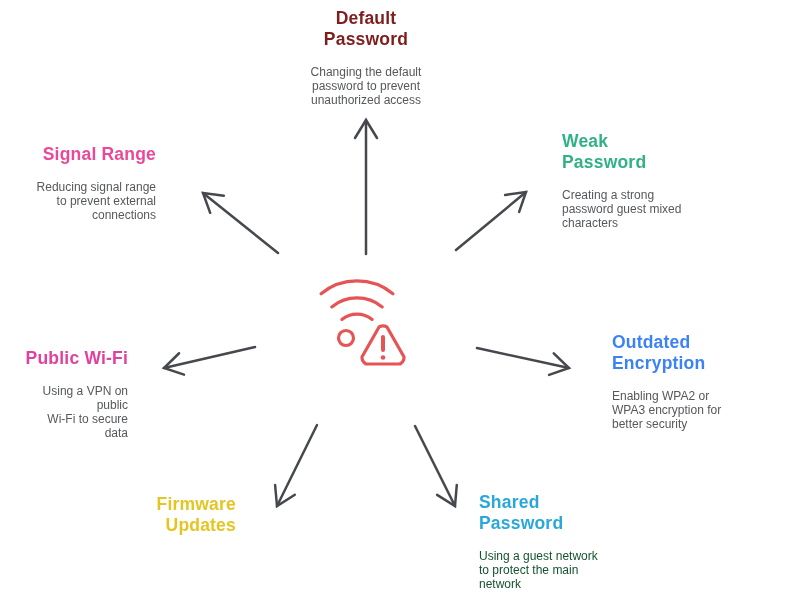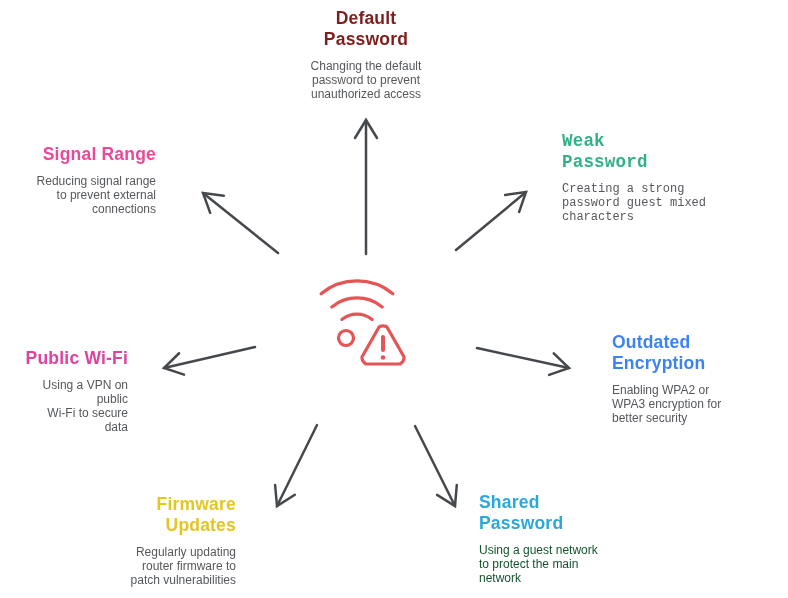--- a/index.html
+++ b/index.html
@@ -19,21 +19,21 @@
   .topic { position: absolute; }
   .topic h2 {
     margin: 0;
     font-size: 17.5px;
     line-height: 21px;
     font-weight: 600;
     letter-spacing: 0.2px;
     white-space: pre-line;
   }
   .topic p {
-    margin: 9px 0 0 0;
+    margin: 15px 0 0 0;
     font-size: 12px;
     line-height: 14px;
     font-weight: 400;
     white-space: pre-line;
   }
   .align-center { text-align: center; }
   .align-right  { text-align: right; }
   .align-left   { text-align: left; }
 </style>
 </head>
@@ -73,21 +73,21 @@
   </svg>
 
   <div class="topic align-center" style="left:246px; top:8px; width:240px;">
     <h2 style="color: #7f1d1d;">Default
 Password</h2>
     <p style="color: rgb(85, 88, 92);">Changing the default
 password to prevent
 unauthorized access</p>
   </div>
 
-  <div class="topic align-left" style="left:562px; top:131px; width:160px;font-family:Liberation Mono, monospace;">
+  <div class="topic align-left" style="left:562px; top:131px; width:160px;">
     <h2 style="color: rgb(48, 178, 134);">Weak
 Password</h2>
     <p style="color: rgb(85, 88, 92);">Creating a strong
 password guest mixed
 characters</p>
   </div>
 
   <div class="topic align-left" style="left:612px; top:332px; width:170px;">
     <h2 style="color: #3b82f6;">Outdated
 Encryption</h2>
@@ -100,23 +100,20 @@
     <h2 style="color: rgb(41, 168, 217);">Shared
 Password</h2>
     <p style="color: #14532d;">Using a guest network
 to protect the main
 network</p>
   </div>
 
   <div class="topic align-right" style="left:76px; top:494px; width:160px;">
     <h2 style="color: rgb(228, 197, 34);">Firmware
 Updates</h2>
-    <p style="color: rgb(85, 88, 92);">Regularly updating
-router firmware to
-patch vulnerabilities</p>
   </div>
 
   <div class="topic align-right" style="left:0px; top:348px; width:128px;">
     <h2 style="color: rgb(224, 65, 159);">Public Wi-Fi</h2>
     <p style="color: rgb(85, 88, 92); padding-left: 42px;">Using a VPN on public
 Wi-Fi to secure data</p>
   </div>
 
   <div class="topic align-right" style="left:16px; top:144px; width:140px;">
     <h2 style="color: #ec4899;">Signal Range</h2>

